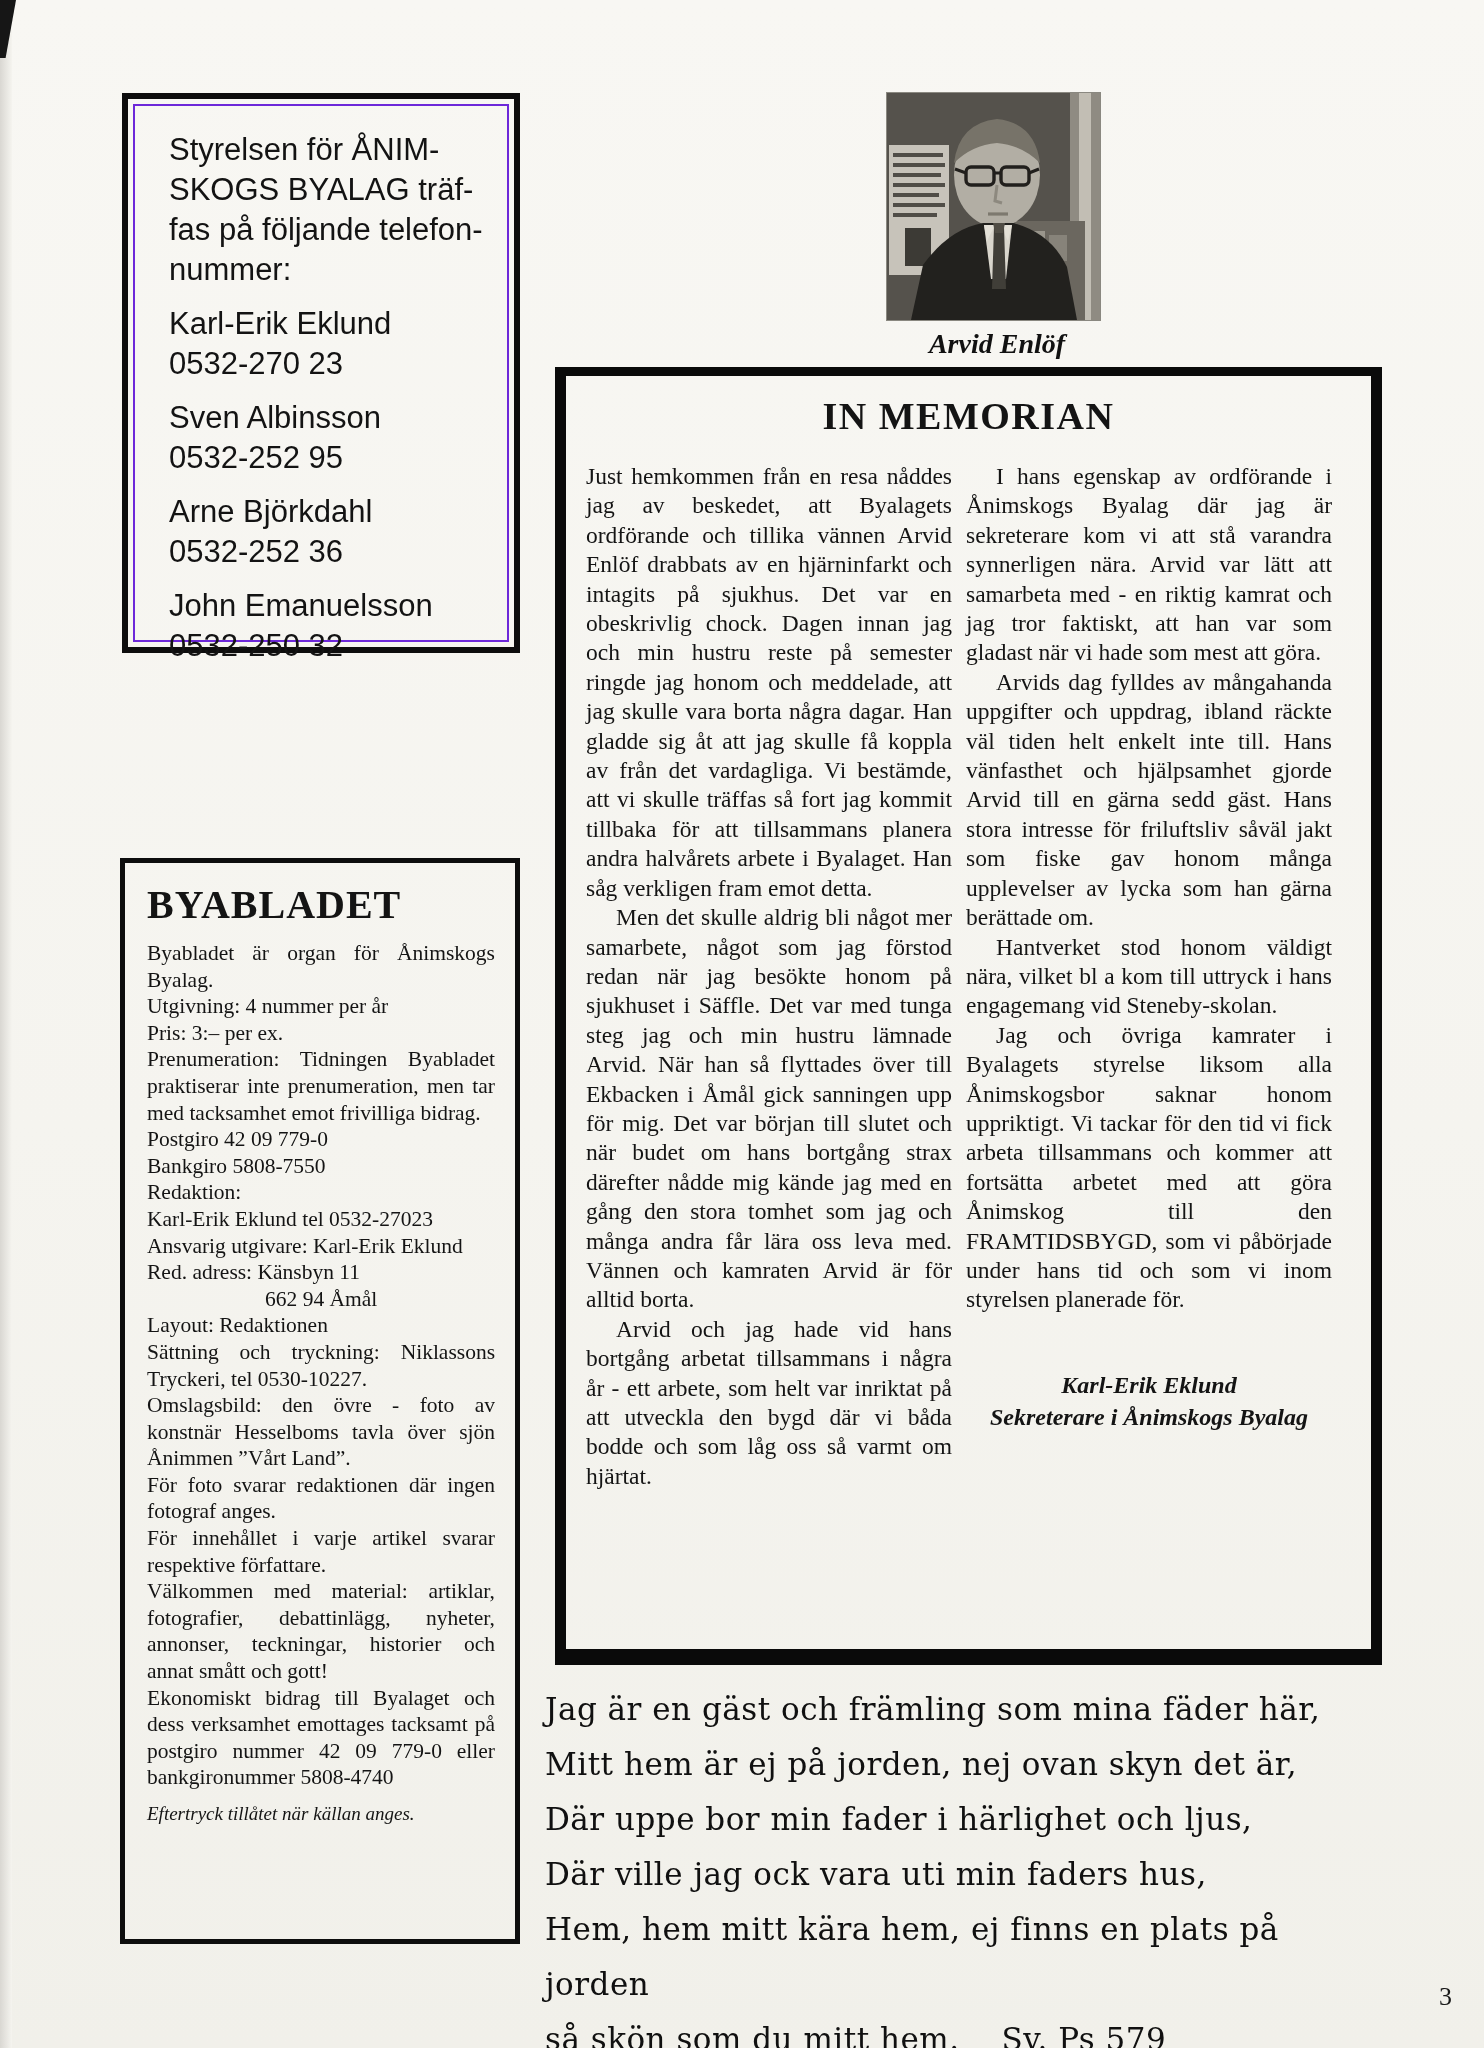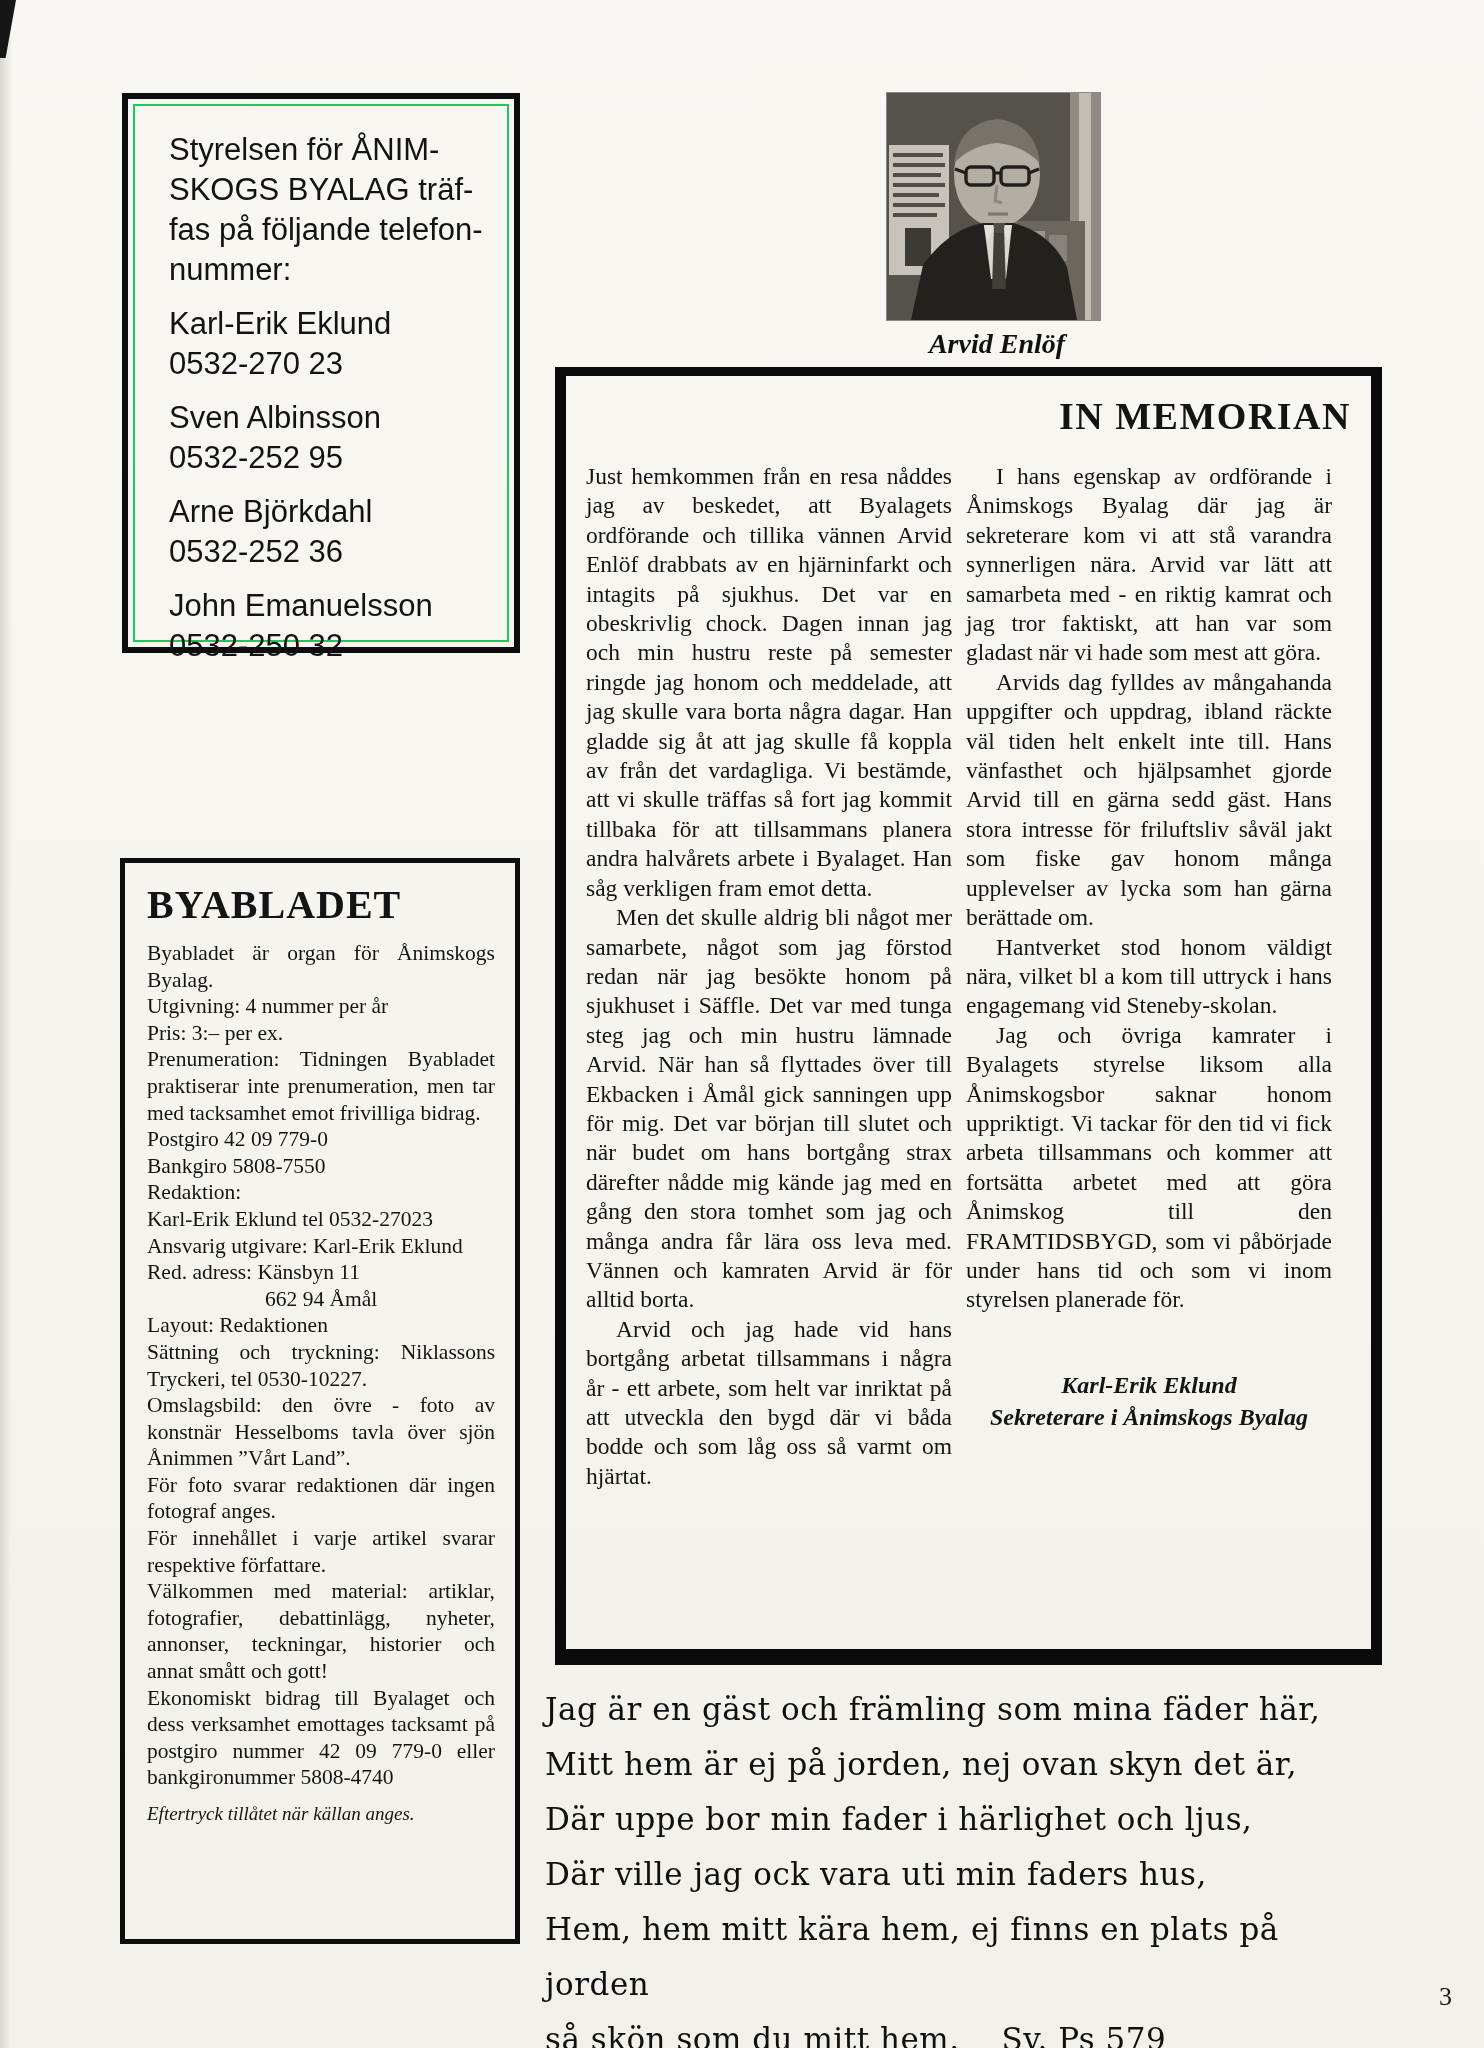--- a/index.html
+++ b/index.html
@@ -12,38 +12,38 @@
   .abs{position:absolute;}
   
   .scan-mark{left:0;top:0;width:16px;height:58px;background:#161616;
     clip-path:polygon(0 0,100% 0,35% 100%,0 100%);}
   .left-shade{left:0;top:0;width:12px;height:2048px;
     background:linear-gradient(90deg,#d9d7d2,#f5f4ef);}
 
   
   .contact-box{left:122px;top:93px;width:398px;height:560px;
     border:6px solid #0d0d0d;padding:5px;box-sizing:border-box;background:transparent;}
-  .contact-inner{border:2px solid #22c55e;width:100%;height:100%;box-sizing:border-box;
+  .contact-inner{border:2px solid #6d28d9;width:100%;height:100%;box-sizing:border-box;
     padding:24px 24px 10px 34px;font-family:"Liberation Sans",sans-serif;
     font-size:31px;line-height:40px;color:#131313;}
   .contact-intro{margin-bottom:14px;}
   .contact-entry{margin-top:14px;}
 
   
   .photo{left:887px;top:93px;width:213px;height:227px;overflow:hidden;
     box-shadow:0 0 0 1px #8a8880;}
   .photo svg{display:block;}
   .photo-caption{left:847px;top:328px;width:300px;text-align:center;
     font-size:28px;font-weight:bold;font-style:italic;color:#111;}
 
   
   .article-box{left:555px;top:367px;width:827px;height:1298px;box-sizing:border-box;
     border:solid #0a0a0a;border-width:9px 11px 16px 11px;
     padding:16px 20px 0 20px;}
-  .article-title{text-align:right;font-size:38px;font-weight:bold;
+  .article-title{text-align:center;font-size:38px;font-weight:bold;
     letter-spacing:1.5px;margin:2px 0 24px 0;}
   .cols{display:flex;gap:14px;font-family:Liberation Serif, serif;}
   .col{width:366px;font-size:23.5px;line-height:29.4px;text-align:justify;}
   .par{text-indent:30px;margin:0;}
   .par.first{text-indent:0;}
   .signature{margin-top:54px;text-align:center;font-weight:bold;font-style:italic;
     font-size:24px;line-height:32px;}
 
   
   .byabladet-box{left:120px;top:858px;width:400px;height:1086px;box-sizing:border-box;

